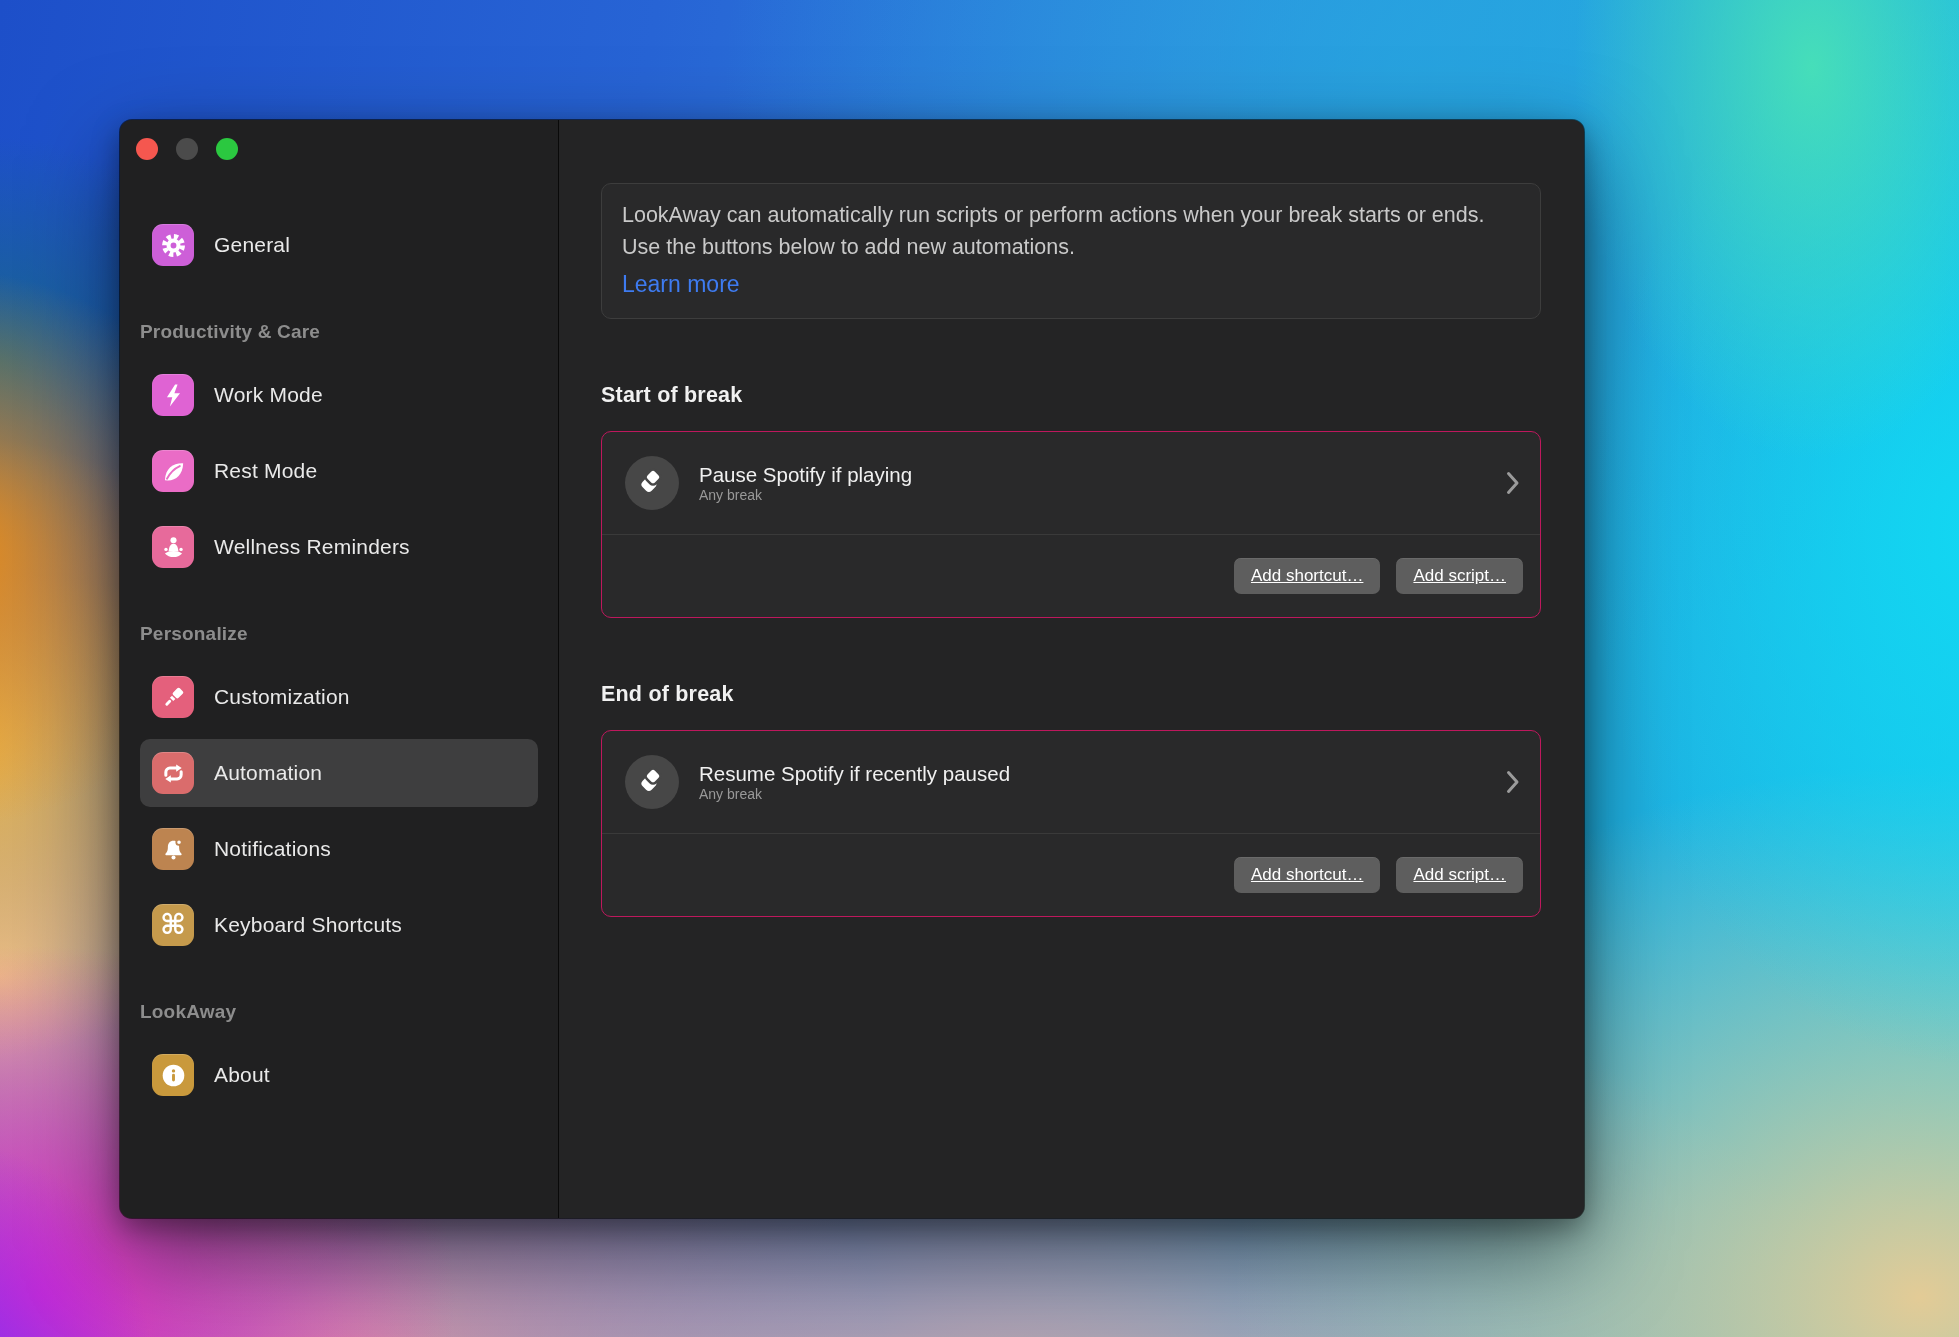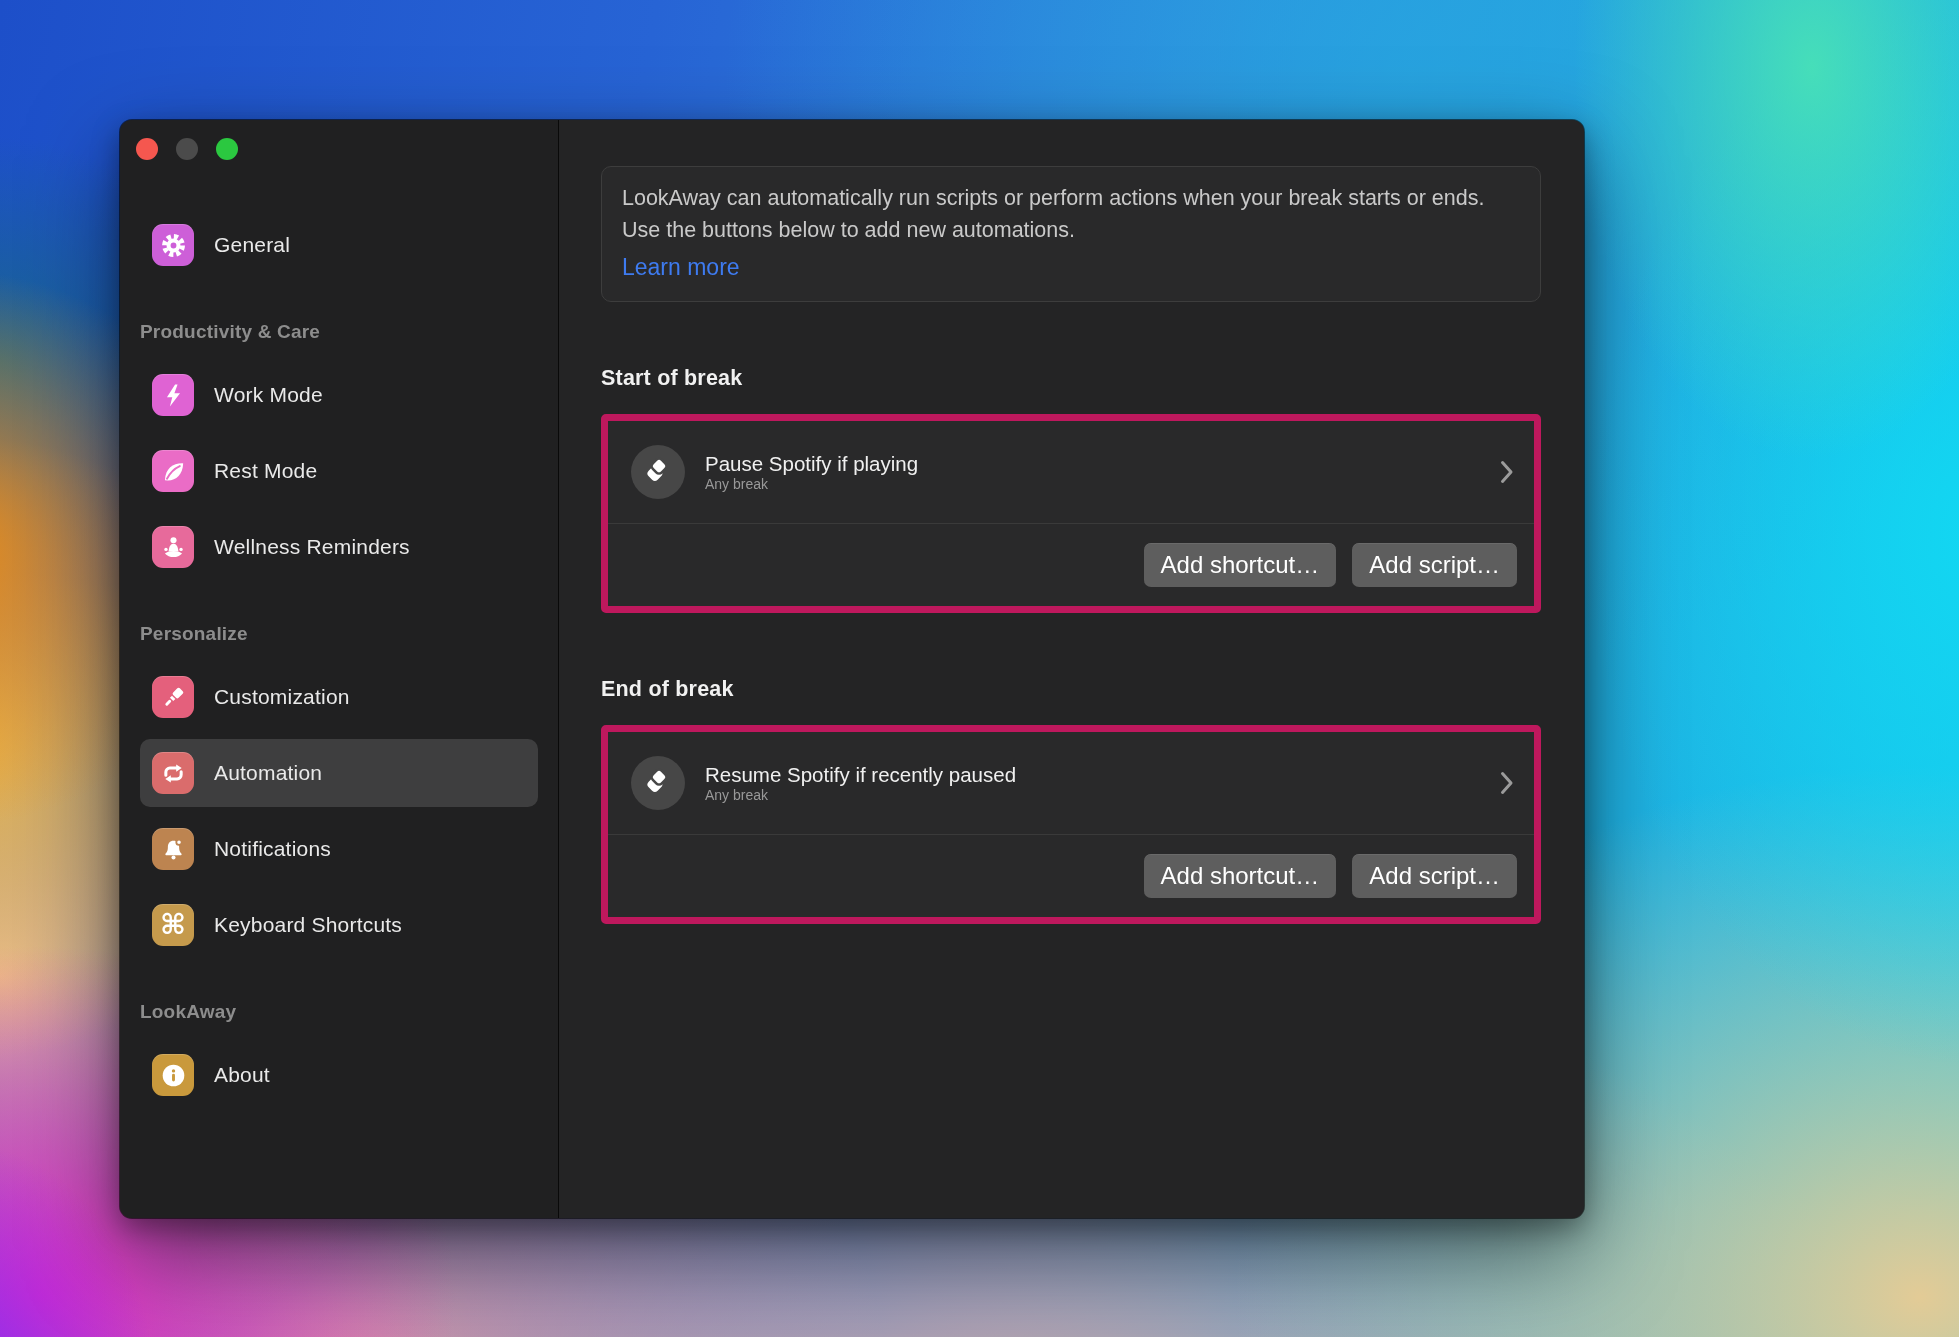--- a/index.html
+++ b/index.html
@@ -51,50 +51,51 @@
   }
   .nav-icon svg { width:27px; height:27px; display:block; }
   .cmd-glyph { font-family:"DejaVu Sans",sans-serif; font-size:28px; line-height:1; color:#fff; font-weight:600; }
   .nav-label { margin-left:20px; font-size:21px; color:#e9e9e9; letter-spacing:.2px; white-space:nowrap; }
   .nav-header { margin:42px 0 18px 0; font-size:19px; font-weight:700; color:#8d8d8d; line-height:22px; letter-spacing:.2px; }
 
   
   .main {
     position:absolute; left:439px; top:0; right:0; bottom:0;
     background:#242425; border-radius:0 12px 12px 0;
-    padding:46px 43px 0 42px;
+    padding:63px 43px 0 42px;
   }
   .info-box {
     border:1px solid #3d3d3d; background:#29292a; border-radius:10px;
     padding:15px 20px 19px 20px;
   }
   .info-text { font-size:21.5px; line-height:32px; color:#c9c9c9; }
   .info-link { display:inline-block; margin-top:6px; font-size:23px; line-height:30px; cursor:pointer; }
 
   .section-title { margin:64px 0 23px 0; font-size:21.5px; font-weight:700; color:#f1f1f1; letter-spacing:.2px; }
 
-  .card { border:7px solid #be185d; background:#29292a; border-radius:5px; }
+  .card { border:1px solid #be185d; background:#29292a; border-radius:10px; }
   .card-row { display:flex; align-items:center; height:102px; padding:0 20px 0 23px; cursor:pointer; }
   .shortcut-circle {
     width:54px; height:54px; flex:0 0 54px; border-radius:50%; background:#474747;
     display:flex; align-items:center; justify-content:center;
   }
   .shortcut-circle svg { width:30px; height:30px; display:block; }
   .card-text { margin-left:20px; flex:1; min-width:0; }
   .card-title { font-size:20.5px; color:#f0f0f0; }
   .card-sub { font-size:14px; color:#999999; margin-top:0; }
   .chevron { flex:0 0 14px; height:24px; }
   .chevron svg { width:14px; height:24px; display:block; }
   .card-divider { height:1px; background:#3a3a3a; }
   .card-buttons { height:82px; display:flex; align-items:center; justify-content:flex-end; gap:16px; padding:0 17px; }
   .btn {
     background:#5e5e5e; color:#ffffff; border:none; border-radius:7px;
-    font-family:inherit; font-size:24px; font-weight:500;
+    font-family:inherit; font-size:17px; font-weight:500;
     padding:8px 17px; cursor:pointer; box-shadow:inset 0 .5px 0 rgba(255,255,255,.15);
     white-space:nowrap;
+    text-decoration:underline;
   }
 </style>
 </head>
 <body>
 
 <div class="window">
 
   <div class="sidebar">
 
     <div class="traffic">

